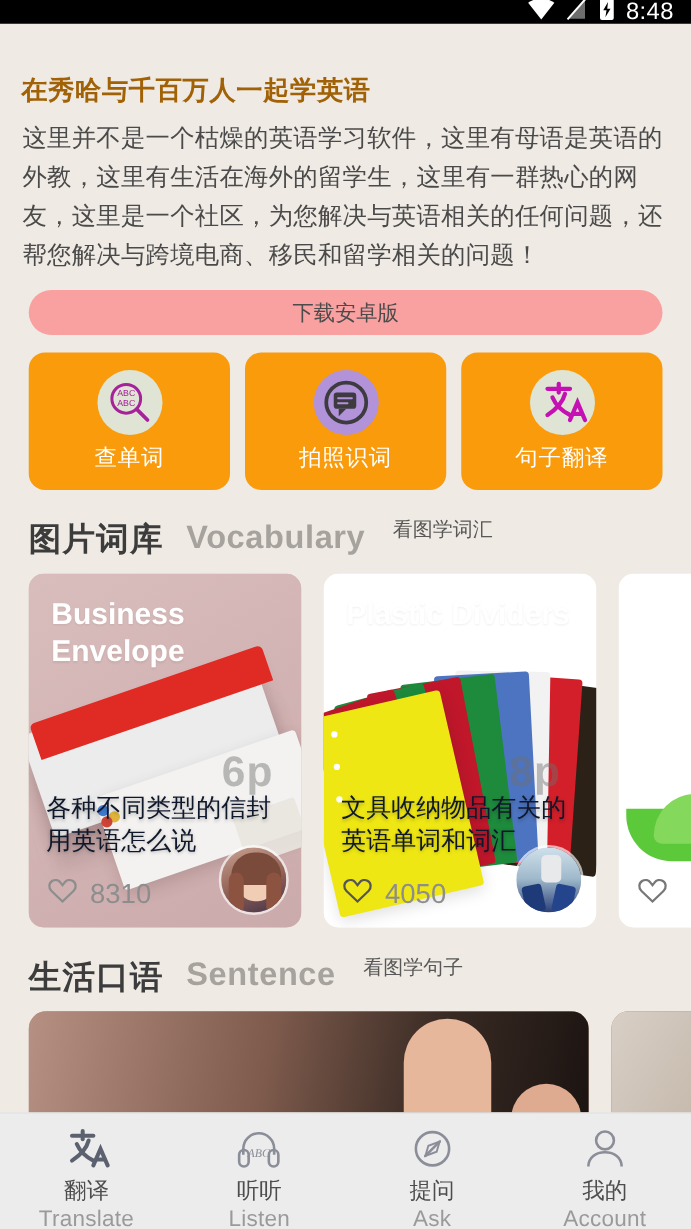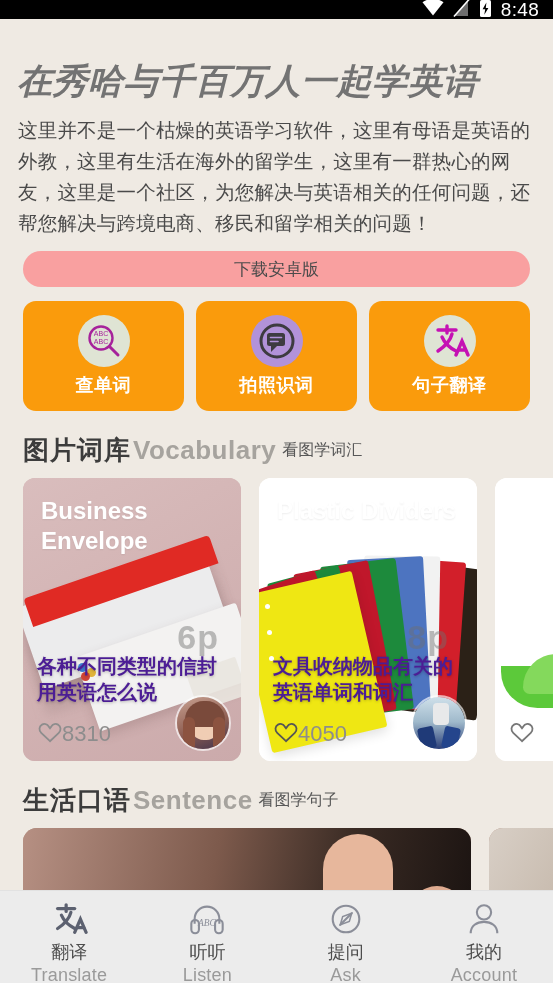--- a/index.html
+++ b/index.html
@@ -17,23 +17,22 @@
     background:#000; display:flex; align-items:center; justify-content:flex-end;
     padding-right:14px; gap:9px;
   }
   .sb-time { color:#fff; font-size:19px; letter-spacing:.3px; }
   .sb-ico { display:block; }
 
   
   .content { position:absolute; top:33px; left:0; width:553px; height:857px; background:#efeae3; overflow:hidden; }
 
   .hero-title {
-    font-size:35px; font-weight:bold; color:#737373; letter-spacing:.5px;
+    font-size:21px; font-weight:bold; color:#a16207; letter-spacing:.5px;
     margin:25px 0 0 17px;
-    font-style:italic;
   }
   .hero-desc {
     font-size:19.5px; color:#4a4a4a; line-height:31px; margin:10px 18px 0 18px;
     letter-spacing:.2px;
   }
 
   .dl-btn {
     margin:12px 23px 0 23px; height:36px; border-radius:18px;
     background:#f9a0a0; display:flex; align-items:center; justify-content:center;
     color:#4b4b4b; font-size:17px; cursor:pointer;
@@ -44,24 +43,24 @@
     flex:1; height:110px; background:#fa9b0c; border-radius:13px;
     display:flex; flex-direction:column; align-items:center; justify-content:center;
     gap:6px; cursor:pointer;
   }
   .quick-ico-wrap {
     width:52px; height:52px; border-radius:50%;
     display:flex; align-items:center; justify-content:center;
   }
   .ico-bg-green { background:#dfe4d4; }
   .ico-bg-purple { background:#b292d9; }
-  .quick-label { color:#fff; font-size:18px; letter-spacing:.6px;font-weight:bold; }
-
-  
-  .sec-head { display:flex; align-items:center; margin:22px 0 0 23px; gap:2px; }
+  .quick-label { color:#fff; font-size:18px; letter-spacing:.6px; }
+
+  
+  .sec-head { display:flex; align-items:flex-start; margin:22px 0 0 23px; gap:18px; }
   .sec-cn { font-size:26px; font-weight:bold; color:#3c3c3c; letter-spacing:1px; }
   .sec-en { font-size:26px; font-weight:bold; color:#a6a39e; letter-spacing:.5px; }
   .sec-sub { font-size:16px; color:#585858; margin-left:4px; }
 
   
   .rail { display:flex; gap:18px; margin:10px 4px 0 23px; }
   .vcard {
     position:relative; flex:0 0 auto; width:218px; height:283px;
     border-radius:12px; overflow:hidden; cursor:pointer;
     background:#fff;
@@ -71,25 +70,25 @@
     position:absolute; top:18px; left:18px; right:16px;
     font-size:24px; font-weight:bold; line-height:30px; color:#fff;
     text-shadow:0 1px 2px rgba(0,0,0,.07);
   }
   .vcard .pcount {
     position:absolute; font-size:34px; font-weight:bold; color:rgba(110,110,110,.45);
     letter-spacing:1px;
   }
   .vcard .cn-cap {
     position:absolute; left:14px; right:10px; bottom:56px;
-    font-size:20px; font-weight:bold; line-height:26px; color:#4c1d95;
+    font-size:20px; font-weight:normal; line-height:26px; color:#0f172a;
     text-shadow:0 1px 3px rgba(0,0,0,.25);
   }
   .vcard .likes {
-    position:absolute; left:15px; bottom:14px; display:flex; align-items:center; 
+    position:absolute; left:15px; bottom:14px; display:flex; align-items:center; gap:10px;
   }
   .vcard .likes .num { font-size:22px; color:#8d8d8d; }
   .vcard .avatar {
     position:absolute; right:10px; bottom:10px; width:56px; height:56px;
     border-radius:50%; overflow:hidden; border:2px solid rgba(255,255,255,.65);
   }
   .env-shadow { position:absolute; left:8px; top:130px; width:200px; height:80px; background:rgba(120,100,100,.18); filter:blur(6px); transform:rotate(-17deg); }
 
   
   .fold { position:absolute; border-radius:3px; }

